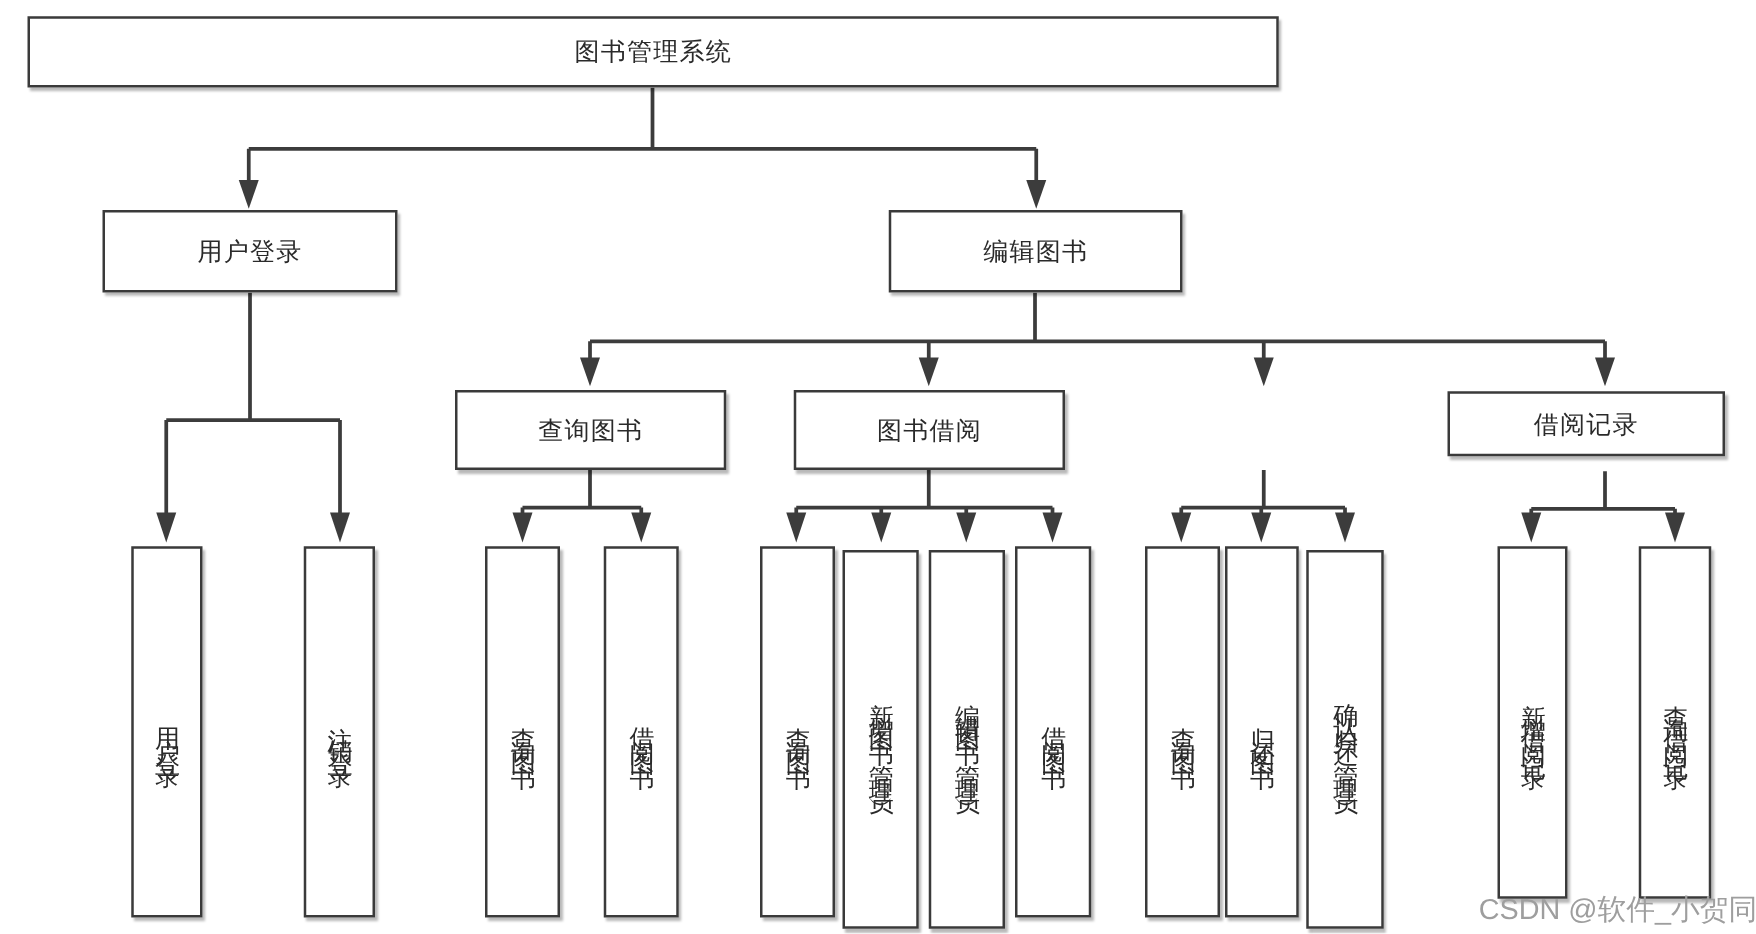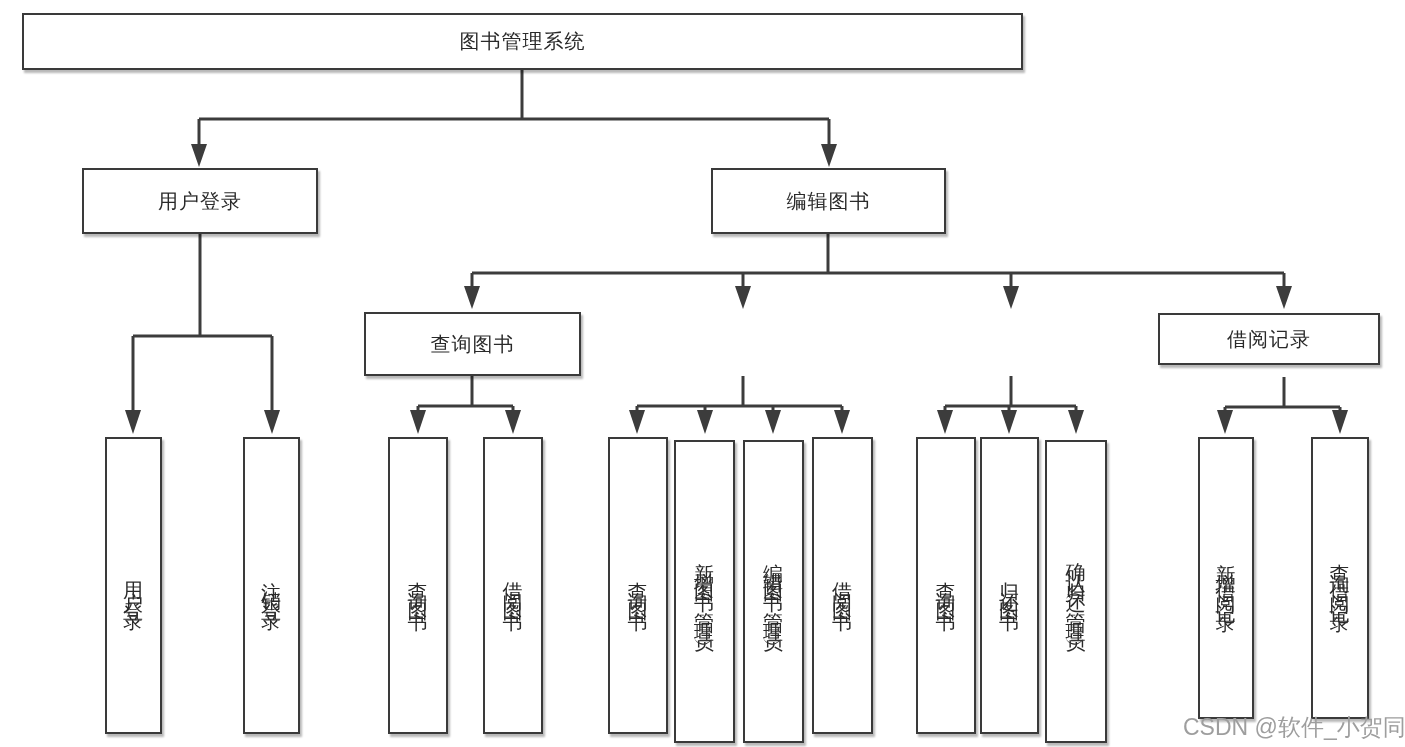--- a/index.html
+++ b/index.html
@@ -120,20 +120,23 @@
   <div class="node" style="left:82px;top:168px;width:236px;height:66px;">
     <span class="h-label">用户登录</span>
   </div>
   <div class="node" style="left:711px;top:168px;width:235px;height:66px;">
     <span class="h-label">编辑图书</span>
   </div>
 
   <div class="node" style="left:364px;top:312px;width:217px;height:64px;">
     <span class="h-label">查询图书</span>
   </div>
+  <div class="node" style="left:635px;top:312px;width:217px;height:64px;">
+    <span class="h-label">图书借阅</span>
+  </div>
   <div class="node" style="left:1126px;top:313px;width:222px;height:52px;margin-left:32px;">
     <span class="h-label">借阅记录</span>
   </div>
 
   <div class="node" style="left:105px;top:437px;width:57px;height:297px;">
     <span class="v-label">用户登录</span>
   </div>
   <div class="node" style="left:243px;top:437px;width:57px;height:297px;">
     <span class="v-label">注销登录</span>
   </div>

